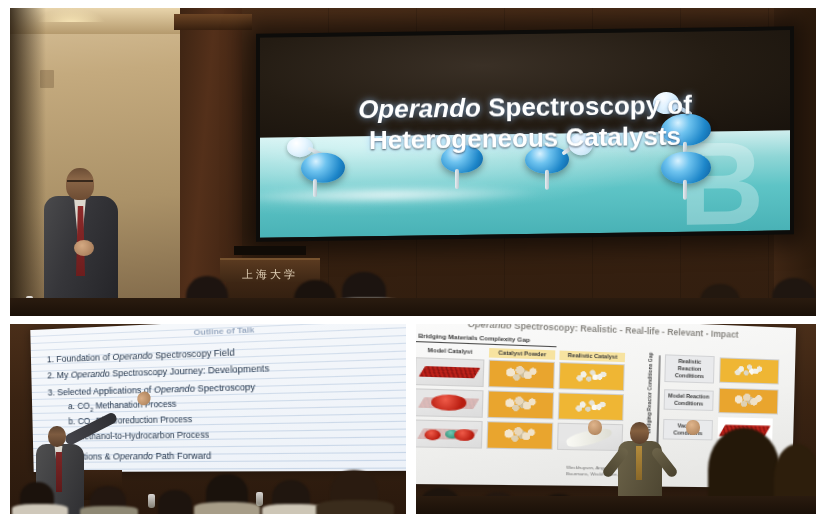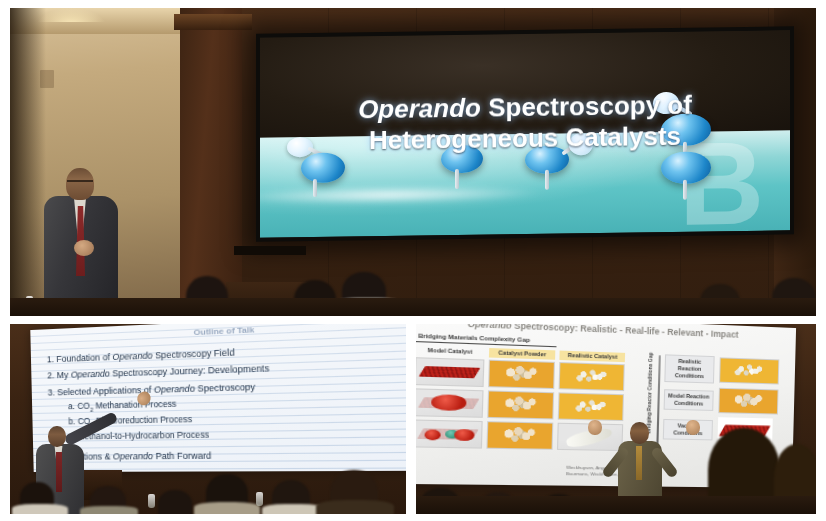--- a/index.html
+++ b/index.html
@@ -494,20 +494,23 @@
       <div class="body"></div>
       <div class="shirt"></div>
       <div class="tie"></div>
       <div class="head"></div>
       <div class="glasses"></div>
       <div class="hand"></div>
     </div>
 
     <div class="podium">
       <div class="blackbar"></div>
+      <div class="board">
+        <div class="cn">上海大学</div>
+      </div>
       <div class="body"></div>
     </div>
 
     <div class="blob-head" style="left:176px;top:268px;width:42px;height:42px;background:#1d1410;"></div>
     <div class="shoulder" style="left:160px;top:296px;width:76px;height:16px;background:#6b6a52;"></div>
     <div class="blob-head" style="left:284px;top:272px;width:42px;height:40px;background:#1a120d;"></div>
     <div class="shoulder" style="left:276px;top:300px;width:66px;height:14px;background:#4a443a;"></div>
     <div class="blob-head" style="left:332px;top:264px;width:44px;height:40px;background:#1c1410;"></div>
     <div class="shoulder" style="left:318px;top:290px;width:80px;height:22px;background:#d8d2c6;"></div>
     <div class="blob-head" style="left:690px;top:276px;width:40px;height:36px;background:#23180f;"></div>

